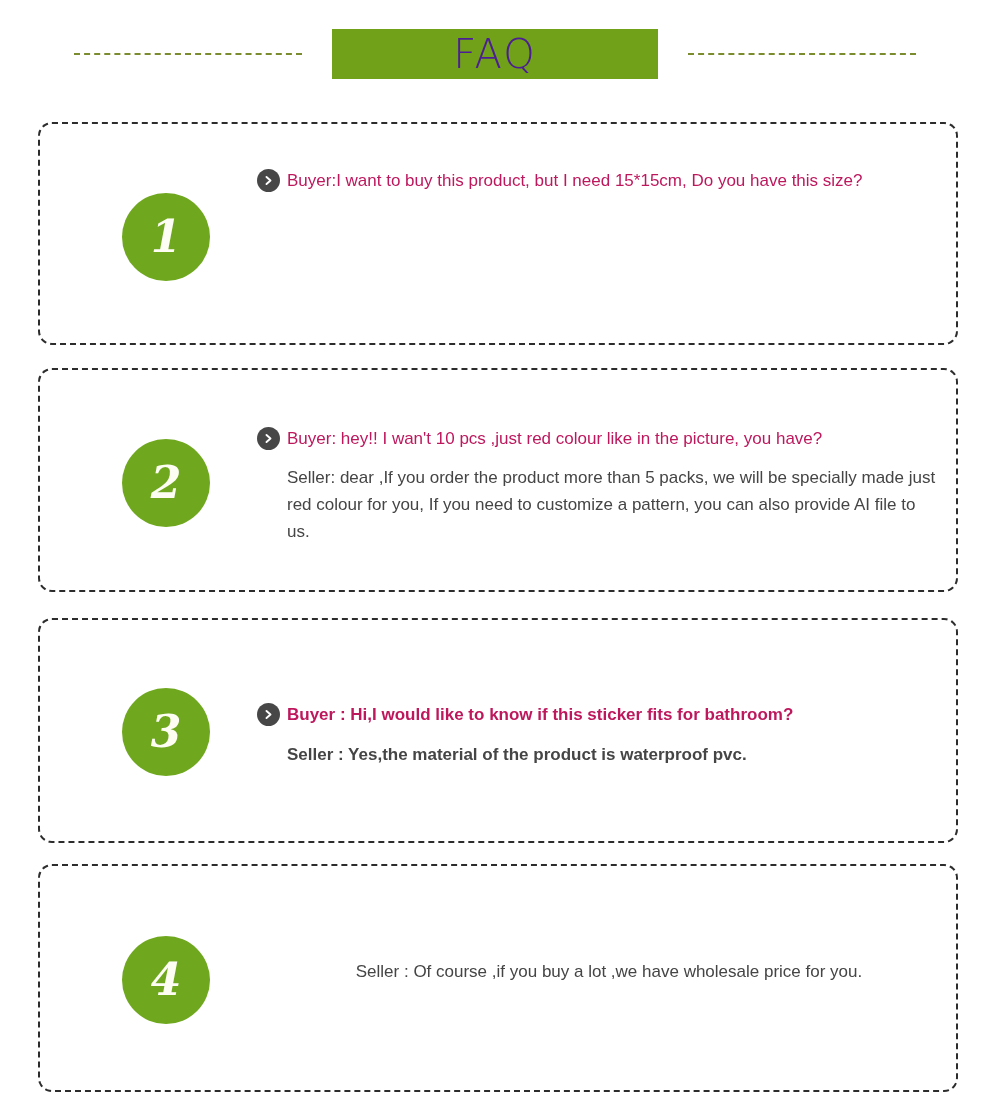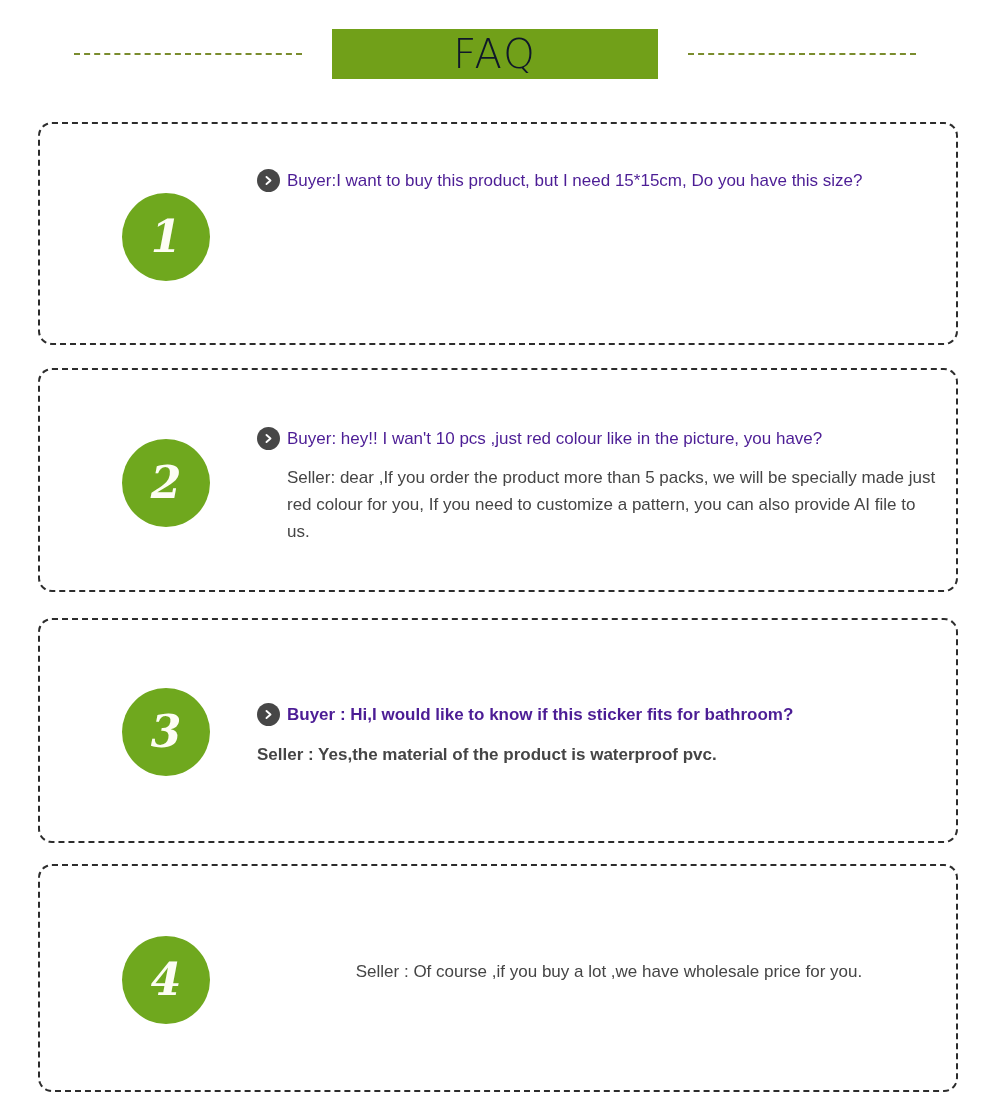--- a/index.html
+++ b/index.html
@@ -37,21 +37,21 @@
     left: 332px;
     top: 29px;
     width: 326px;
     height: 50px;
     background: #71a019;
     display: flex;
     align-items: center;
     justify-content: center;
   }
   .faq-banner-text {
-    color: #0f172a;
+    color: #4c1d95;
     font-size: 40px;
     font-weight: 300;
     letter-spacing: 2px;
     line-height: 1;
     font-family: "DejaVu Sans", "Liberation Sans", sans-serif;
     text-align: center;
   }
 
   
   .faq-card {
@@ -101,21 +101,21 @@
     background: #474747;
     display: flex;
     align-items: center;
     justify-content: center;
     margin-right: 7px;
     margin-top: 1px;
   }
   .chev-badge svg { display: block; }
 
   .question-text {
-    color: #4c1d95;
+    color: #be185d;
     font-size: 17px;
     line-height: 26px;
     font-family: "Liberation Sans", "DejaVu Sans", sans-serif;
   }
   .answer-text {
     color: #454545;
     font-size: 17px;
     line-height: 27px;
     font-family: "Liberation Sans", "DejaVu Sans", sans-serif;
   }
@@ -127,21 +127,21 @@
   #card-1 .answer-text { margin-top: 16px; }
 
   #card-2 { top: 368px; height: 224px; }
   #card-2 .num-badge { left: 82px; top: 69px; }
   #card-2 .qa-block  { left: 217px; top: 56px; width: 680px; }
   #card-2 .answer-text { margin-top: 12px; margin-left: 30px; }
 
   #card-3 { top: 618px; height: 225px; }
   #card-3 .num-badge { left: 82px; top: 68px; }
   #card-3 .qa-block  { left: 217px; top: 82px; width: 680px; font-weight: bold; }
-  #card-3 .answer-text { margin-top: 13px; }
+  #card-3 .answer-text { margin-top: 13px; margin-left: 30px; }
 
   #card-4 { top: 864px; height: 228px; }
   #card-4 .num-badge { left: 82px; top: 70px; }
   #card-4 .qa-block  { left: 217px; top: 79px; width: 680px; }
   #card-4 .answer-text { margin-top: 13px; margin-left: 24px; text-align: center; }
 </style>
 </head>
 <body>
 
 <div class="header">

